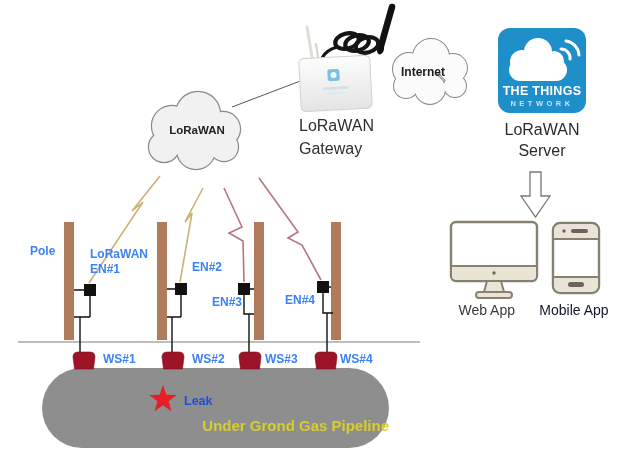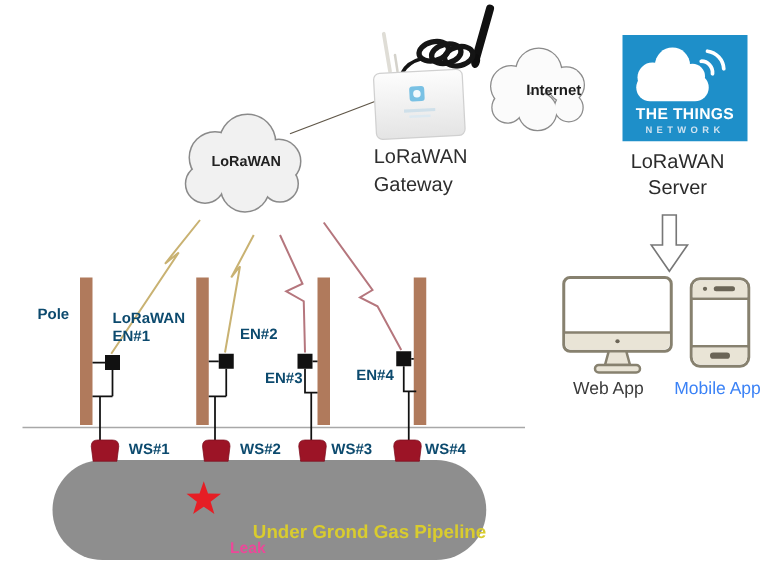--- a/index.html
+++ b/index.html
@@ -1,37 +1,37 @@
 <!DOCTYPE html>
 <html><head>
 <meta charset="utf-8">
 <style>
   html,body{margin:0;padding:0;background:#fff;}
   .stage{position:relative;width:617px;height:453px;background:#ffffff;overflow:hidden;
          font-family:"Liberation Sans",sans-serif;}
   svg.layer{position:absolute;left:0;top:0;}
-  .lbl{position:absolute;color:#0c4a6e;white-space:nowrap;}
+  .lbl{position:absolute;color:#3b82f6;white-space:nowrap;}
   .lbl div{white-space:nowrap;}
   .cloud-lbl{left:157px;top:124px;width:80px;text-align:center;font-size:11.5px;font-weight:bold;color:#222;}
   .gw-lbl{left:299px;top:114px;font-size:16px;line-height:23px;color:#2e2e2e;}
-  .inet-lbl{left:401px;top:65px;width:64px;text-align:right;font-size:12px;font-weight:bold;color:#1c1c1c;}
+  .inet-lbl{left:401px;top:65px;width:64px;text-align:left;font-size:12px;font-weight:bold;color:#1c1c1c;}
   .srv-lbl{left:496px;top:119px;width:92px;text-align:center;font-size:16px;line-height:21px;color:#2b2b2b;}
   .web-lbl{left:445px;top:302px;width:70px;text-align:right;font-size:14px;color:#3a3a3a;}
-  .mob-lbl{left:534px;top:302px;width:80px;text-align:center;font-size:14px;color:#3b82f6;}
+  .mob-lbl{left:534px;top:302px;width:80px;text-align:center;font-size:14px;color:#0f172a;}
   .pole-lbl{left:30px;top:244px;font-size:12px;font-weight:600;}
   .en-lbl{font-size:12px;font-weight:600;line-height:15px;}
   .en1{left:90px;top:247px;}
   .en2{left:192px;top:260px;}
   .en3{left:212px;top:295px;}
   .en4{left:285px;top:293px;}
   .ws-lbl{font-size:12px;font-weight:600;top:352px;}
   .ws1{left:103px;} .ws2{left:192px;} .ws3{left:265px;} .ws4{left:340px;}
-  .leak-lbl{left:184px;top:394px;font-size:12.5px;font-weight:bold;color:#ec4899;margin-top:37px;}
+  .leak-lbl{left:184px;top:394px;font-size:12.5px;font-weight:bold;color:#1d4ed8;}
   .pipe-lbl{left:42px;top:417px;width:347px;text-align:right;font-size:15px;font-weight:bold;color:#d9cc2e;}
-  .ttn{position:absolute;left:498px;top:28px;width:100px;height:85px;background:#1e8fc9;border-radius:0;}
+  .ttn{position:absolute;left:498px;top:28px;width:88px;height:85px;background:#1e8fc9;border-radius:12px;}
   .ttn-t1{position:absolute;left:0;right:0;top:56px;text-align:center;color:#ffffff;
           font-weight:bold;font-size:12.5px;letter-spacing:0.3px;}
   .ttn-t2{position:absolute;left:0;right:0;top:71px;text-align:center;color:#cfe2f0;
           font-weight:bold;font-size:7.5px;letter-spacing:3.5px;}
 </style>
 </head>
 <body>
 
 <div class="stage">
 

